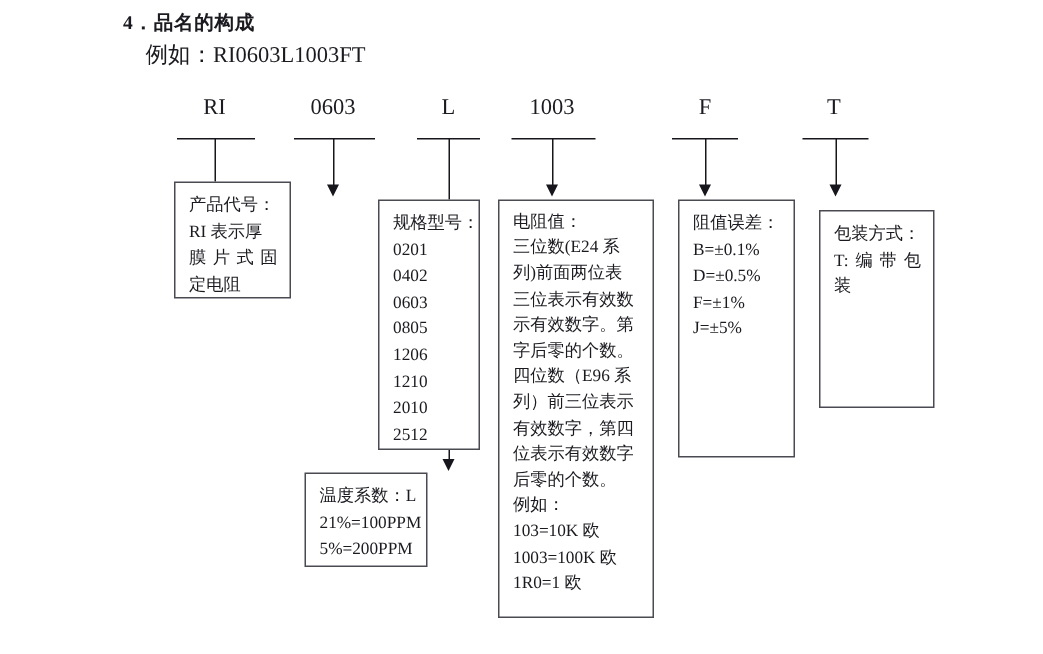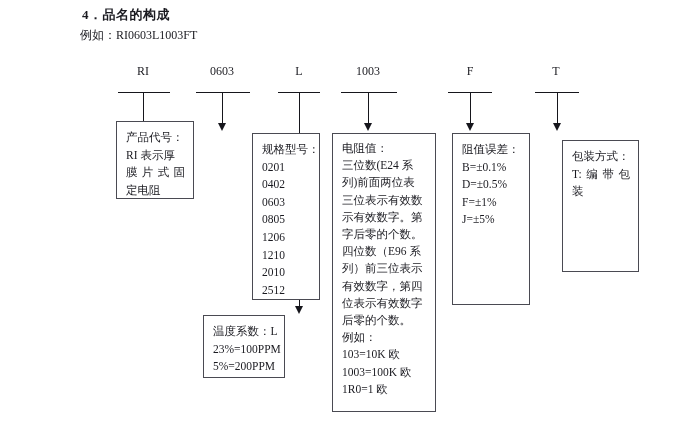--- a/index.html
+++ b/index.html
@@ -21,30 +21,30 @@
     position: absolute;
     left: 82px;
     top: 6px;
     font-size: 13px;
     font-weight: bold;
     letter-spacing: 0.5px;
     white-space: nowrap;
   }
   .doc-example {
     position: absolute;
-    left: 80px;
+    left: 97px;
     top: 27px;
-    font-size: 12px;
+    font-size: 15px;
     white-space: nowrap;
   }
 
   
   .seg-label {
     position: absolute;
-    font-size: 12px;
+    font-size: 15px;
     white-space: nowrap;
     text-align: right;
     transform: translateX(-50%);
   }
 
   
   .conn {
     position: absolute;
   }
   .conn .bar {
@@ -158,21 +158,21 @@
   <div class="ln">0603</div>
   <div class="ln">0805</div>
   <div class="ln">1206</div>
   <div class="ln">1210</div>
   <div class="ln">2010</div>
   <div class="ln">2512</div>
 </div>
 
 <div class="dbox" style="left:203px; top:315px; width:82px; height:63px;">
   <div class="ln">温度系数：L</div>
-  <div class="ln">23%=100PPM</div>
+  <div class="ln">21%=100PPM</div>
   <div class="ln">5%=200PPM</div>
 </div>
 
 <div class="dbox" style="left:332px; top:133px; width:104px; height:279px; padding-top:6px; line-height:17.2px;">
   <div class="ln">电阻值：</div>
   <div class="ln">三位数(E24 系</div>
   <div class="ln">列)前面两位表</div>
   <div class="ln">三位表示有效数</div>
   <div class="ln">示有效数字。第</div>
   <div class="ln">字后零的个数。</div>
@@ -188,21 +188,21 @@
 </div>
 
 <div class="dbox" style="left:452px; top:133px; width:78px; height:172px;">
   <div class="ln">阻值误差：</div>
   <div class="ln">B=±0.1%</div>
   <div class="ln">D=±0.5%</div>
   <div class="ln">F=±1%</div>
   <div class="ln">J=±5%</div>
 </div>
 
-<div class="dbox" style="left:546px; top:140px; width:77px; height:132px;margin-left:16px;">
+<div class="dbox" style="left:546px; top:140px; width:77px; height:132px;">
   <div class="ln">包装方式：</div>
   <div class="ln just">
     <span>T:</span>
       <span>编</span>
       <span>带</span>
       <span>包</span>
   </div>
   <div class="ln">装</div>
 </div>
 

